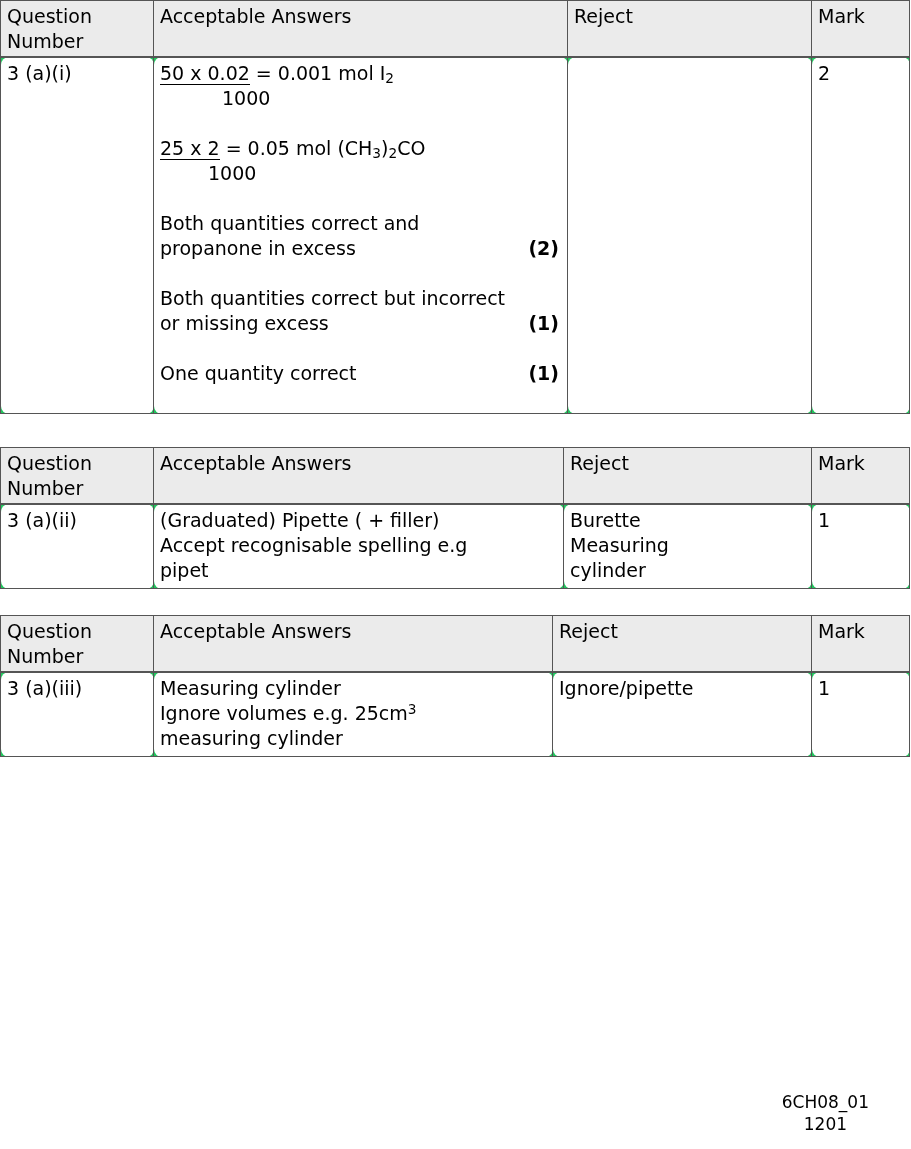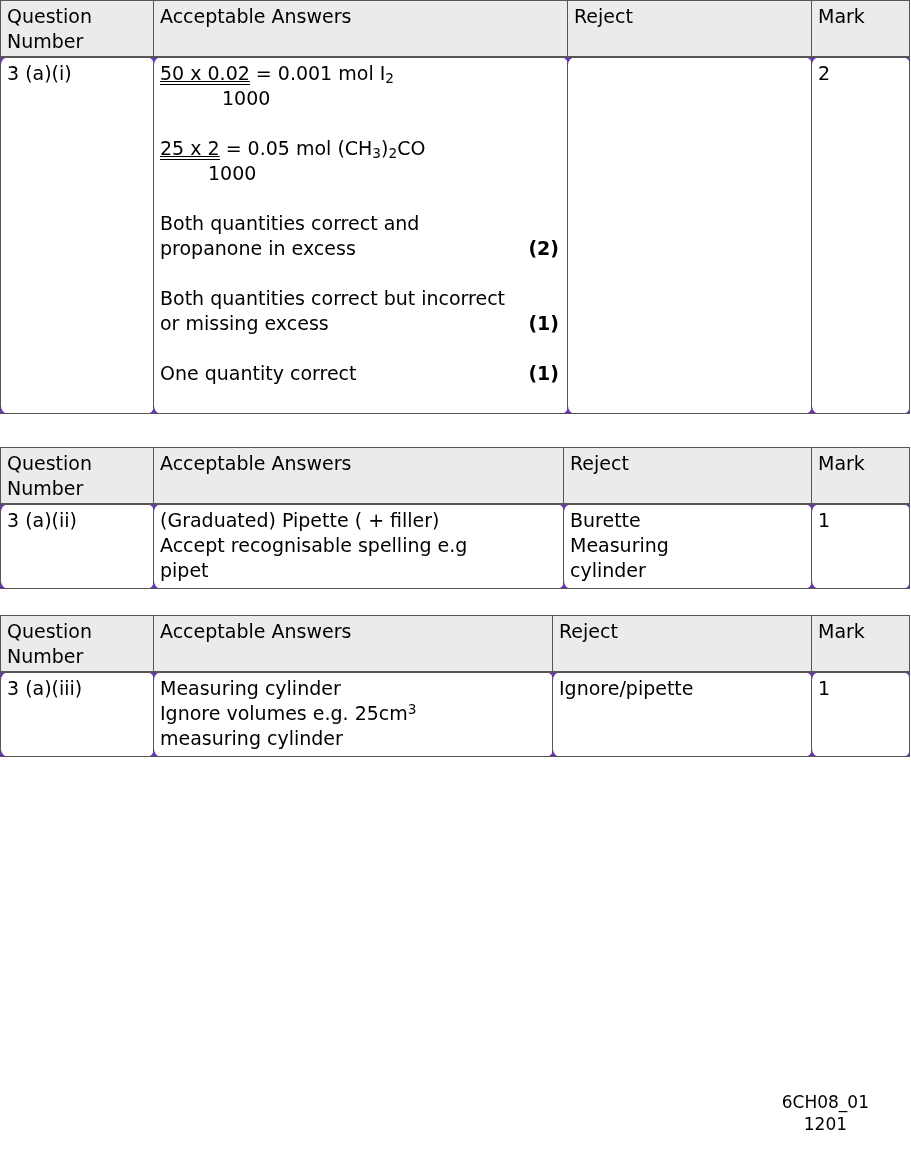--- a/index.html
+++ b/index.html
@@ -20,21 +20,21 @@
     position: relative;
     width: 911px;
     height: 1149px;
   }
 
   
   .ms-table {
     position: absolute;
     border-collapse: collapse;
     table-layout: fixed;
-    background: #6d28d9;
+    background: #22c55e;
   }
   .ms-table td,
   .ms-table th {
     border: 1px solid #555555;
     vertical-align: top;
     padding: 3px 6px 2px 6px;
     font-size: 19px;
     line-height: 25px;
     font-weight: normal;
     text-align: left;
@@ -67,21 +67,20 @@
   }
   .blank-line {
     display: block;
     height: 25px;
   }
   .frac-top {
     display: inline-block;
     border-bottom: 1px solid #000;
     padding-bottom: 0px;
     line-height: 22px;
-    text-decoration: underline;
   }
   .frac-den {
     display: block;
     white-space: pre;
     margin-left: 48px;
   }
   .frac-den.indent { padding-left: 14px; }
 
   .credit {
     font-weight: bold;

